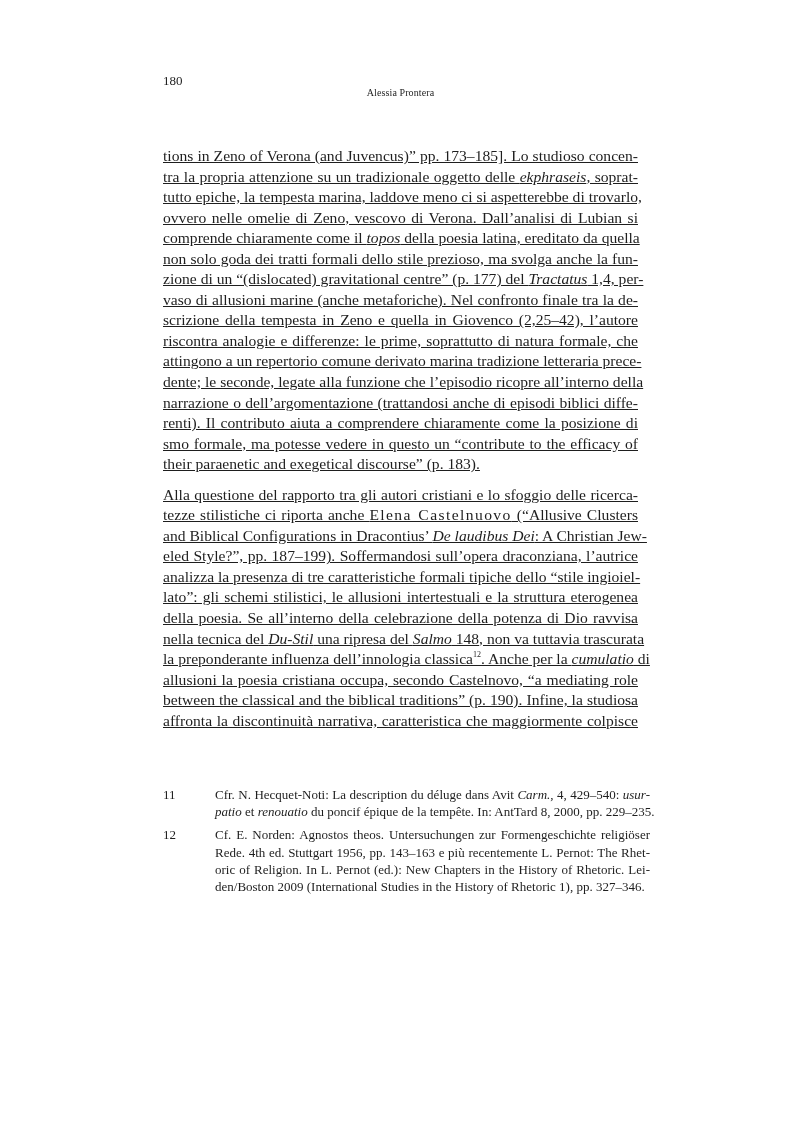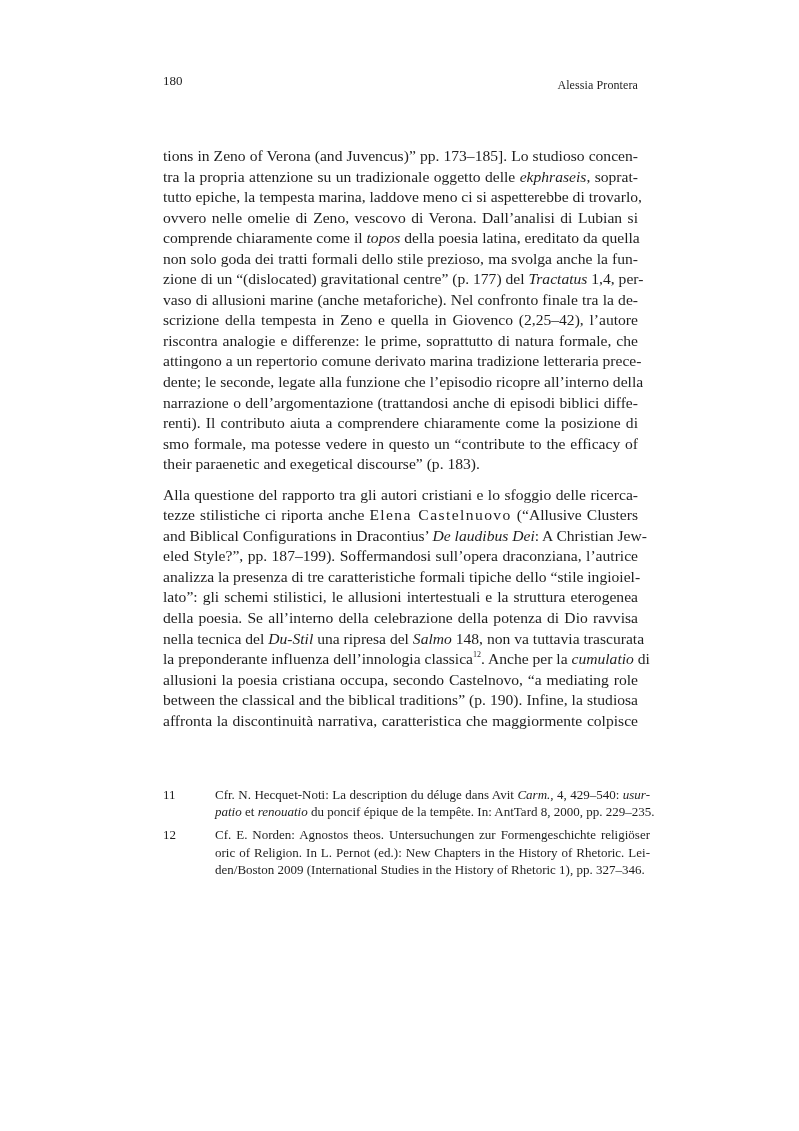--- a/index.html
+++ b/index.html
@@ -1,23 +1,23 @@
 <!DOCTYPE html>
 <html><head>
 <meta charset="utf-8">
 <style>
   html, body { margin: 0; padding: 0; background: #ffffff; }
   body { width: 799px; height: 1131px; position: relative; overflow: hidden;
          font-family: "Liberation Serif", "DejaVu Serif", serif; color: #1e1e1e; }
   .page { position: absolute; left: 0; top: 0; width: 799px; height: 922px; background: #fff; }
   .running-head { position: absolute; top: 73px; left: 163px; width: 475px; height: 18px; font-size: 13px; }
   .page-number { position: absolute; left: 0; top: 0; }
-  .running-title { position: absolute; left: 0; width: 475px; top: 5px; text-align: right; font-size: 12px; letter-spacing: 0.1px; }
+  .running-title { position: absolute; left: 0; width: 475px; top: 14px; text-align: center; font-size: 10px; letter-spacing: 0.1px; }
   .body-text { position: absolute; left: 163px; top: 146px; width: 475px; }
-  .line { height: 20.55px; line-height: 20.55px; font-size: 15.6px; white-space: nowrap; text-align: justify; text-align-last: justify; }
+  .line { height: 20.55px; line-height: 20.55px; font-size: 15.6px; white-space: nowrap; text-align: justify; text-align-last: justify; text-decoration: underline; }
   .line.last { text-align-last: left; }
   .para-gap { height: 10px; }
   .spaced { letter-spacing: 1.4px; }
   i { font-style: italic; }
   sup { font-size: 8px; vertical-align: 0; position: relative; top: -7px; }
   .footnotes { position: absolute; left: 163px; top: 786px; width: 475px; }
   .fn { position: relative; margin-bottom: 6px; }
   .fn-num { position: absolute; left: 0; top: 0; font-size: 13px; line-height: 17.2px; }
   .fn-body { margin-left: 52px; width: 435px; }
   .fn-line { height: 17.2px; line-height: 17.2px; font-size: 13px; white-space: nowrap; text-align: justify; text-align-last: justify; }
@@ -73,18 +73,19 @@
         <span class="fn-num">11</span>
         <div class="fn-body">
           <div class="fn-line">Cfr. N. Hecquet-Noti: La description du déluge dans Avit <i>Carm.</i>, 4, 429–540: <i>usur-</i></div>
           <div class="fn-line last"><i>patio</i> et <i>renouatio</i> du poncif épique de la tempête. In: AntTard 8, 2000, pp. 229–235.</div>
         </div>
       </div>
       <div class="fn">
         <span class="fn-num">12</span>
         <div class="fn-body">
           <div class="fn-line">Cf. E. Norden: Agnostos theos. Untersuchungen zur Formengeschichte religiöser</div>
+          <div class="fn-line">Rede. 4th ed. Stuttgart 1956, pp. 143–163 e più recentemente L. Pernot: The Rhet-</div>
           <div class="fn-line">oric of Religion. In L. Pernot (ed.): New Chapters in the History of Rhetoric. Lei-</div>
           <div class="fn-line last">den/Boston 2009 (International Studies in the History of Rhetoric 1), pp. 327–346.</div>
         </div>
       </div>
     </div>
 </div>
 
 </body></html>

